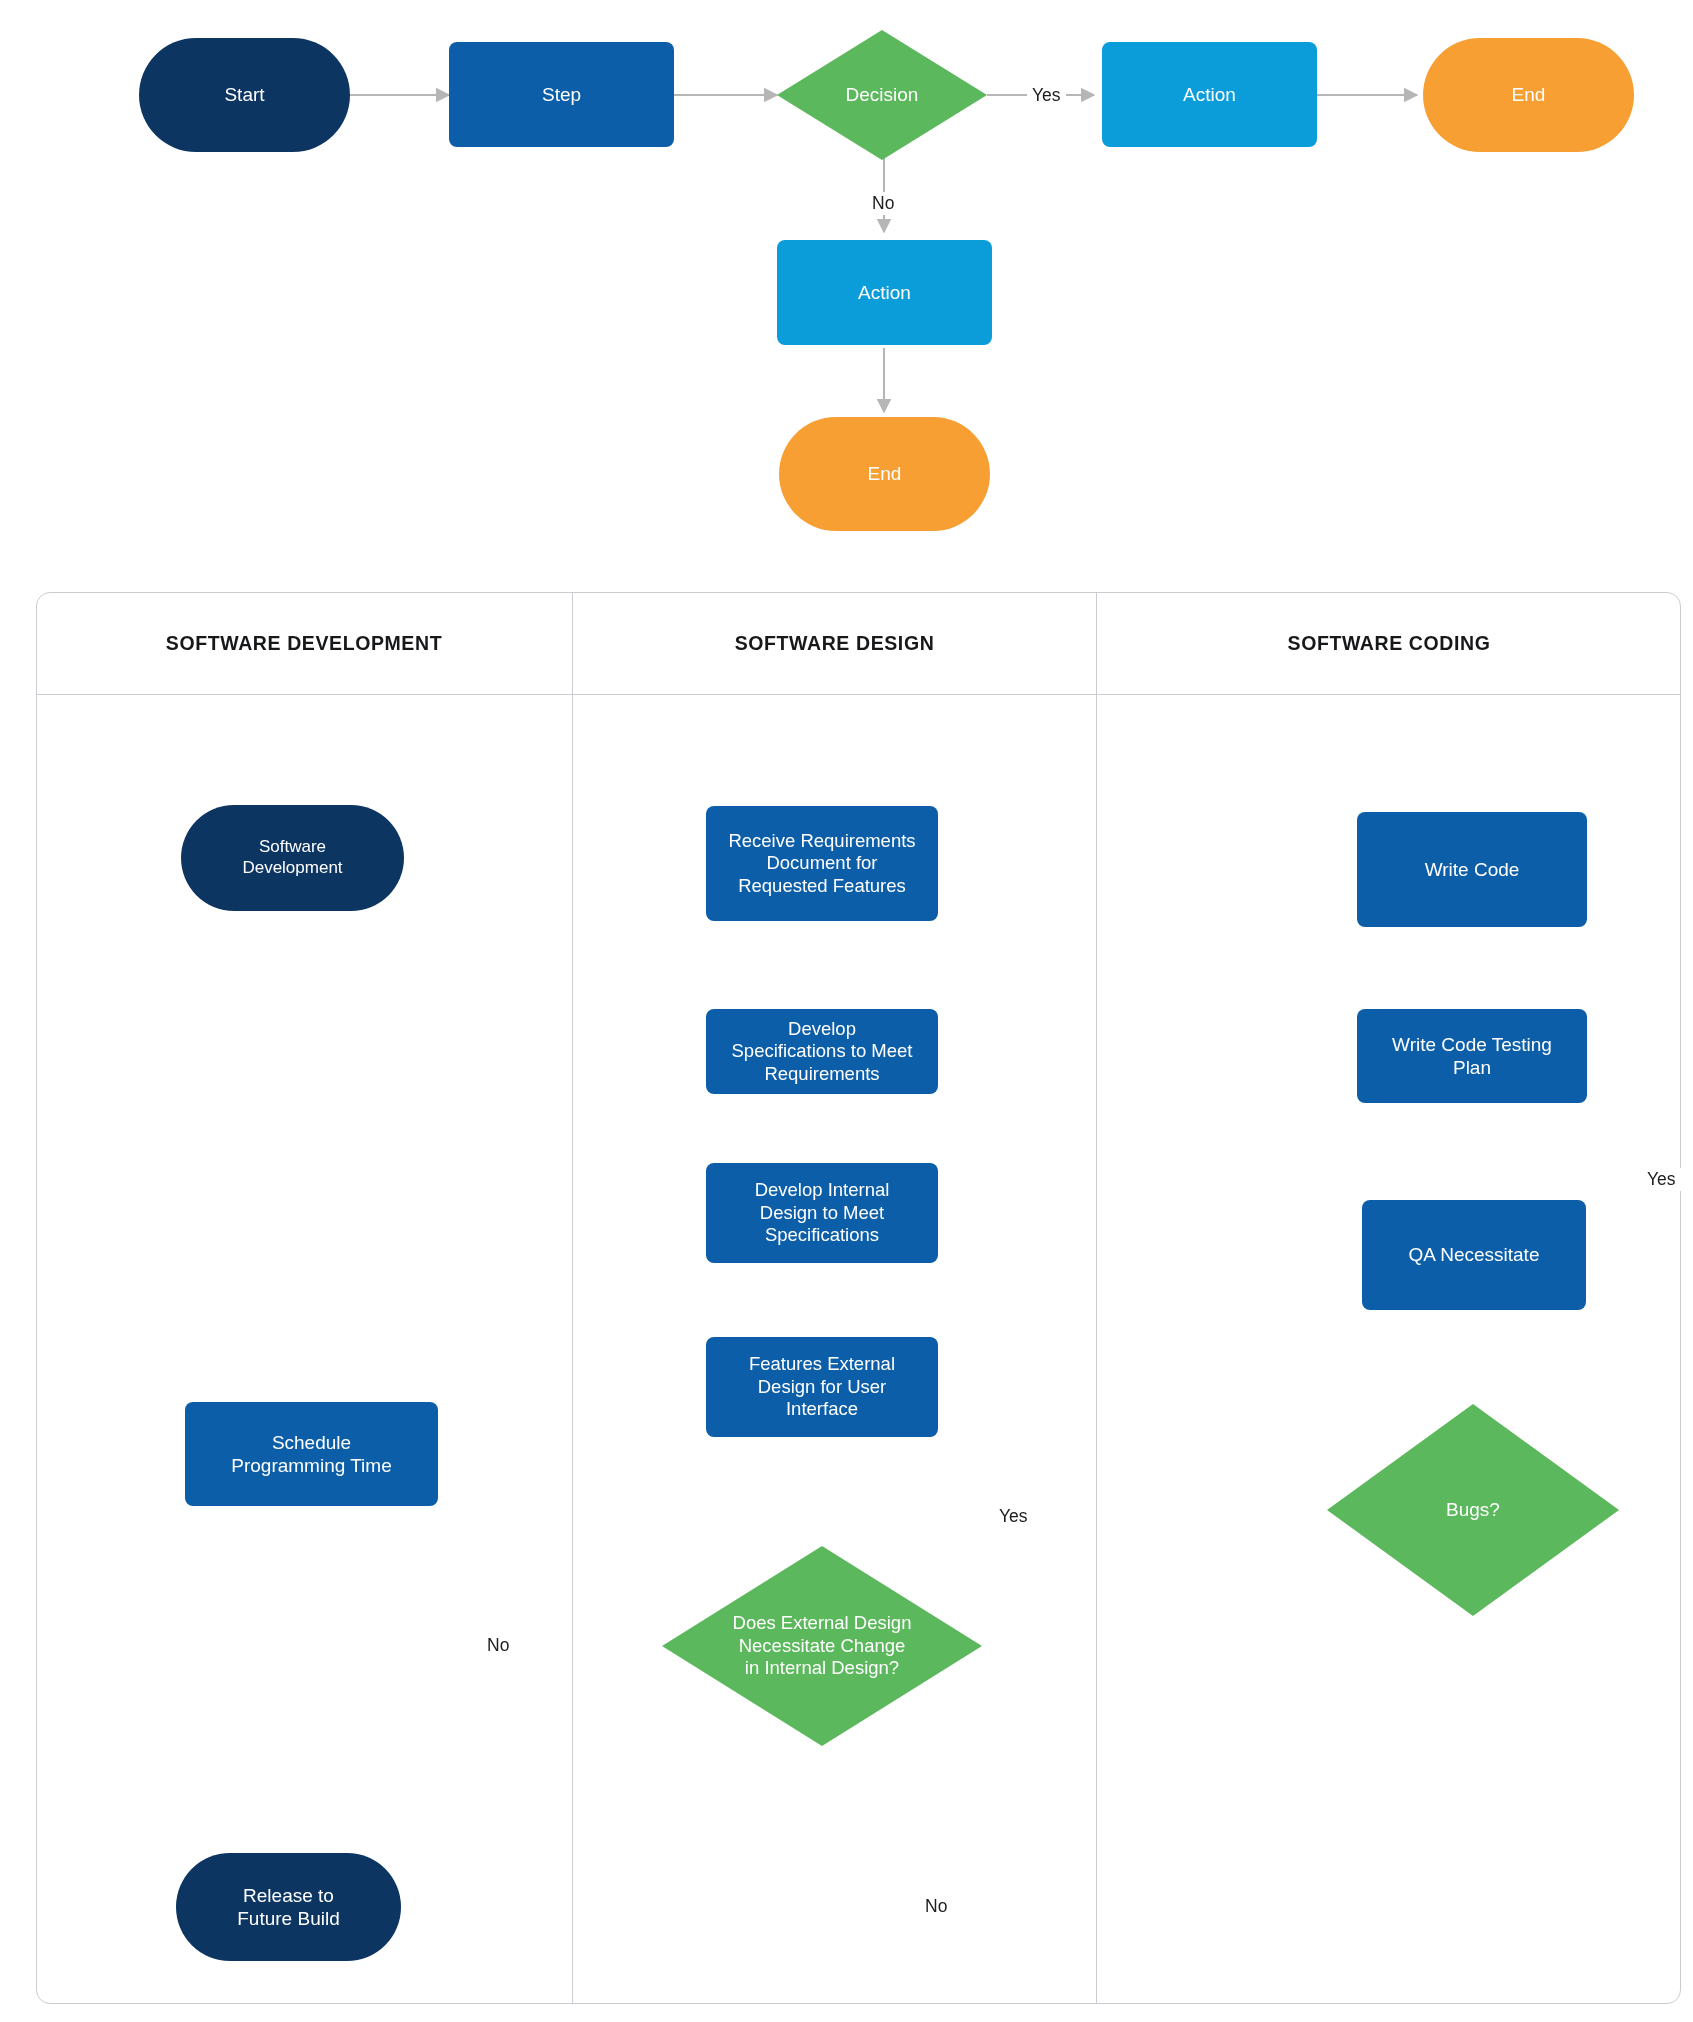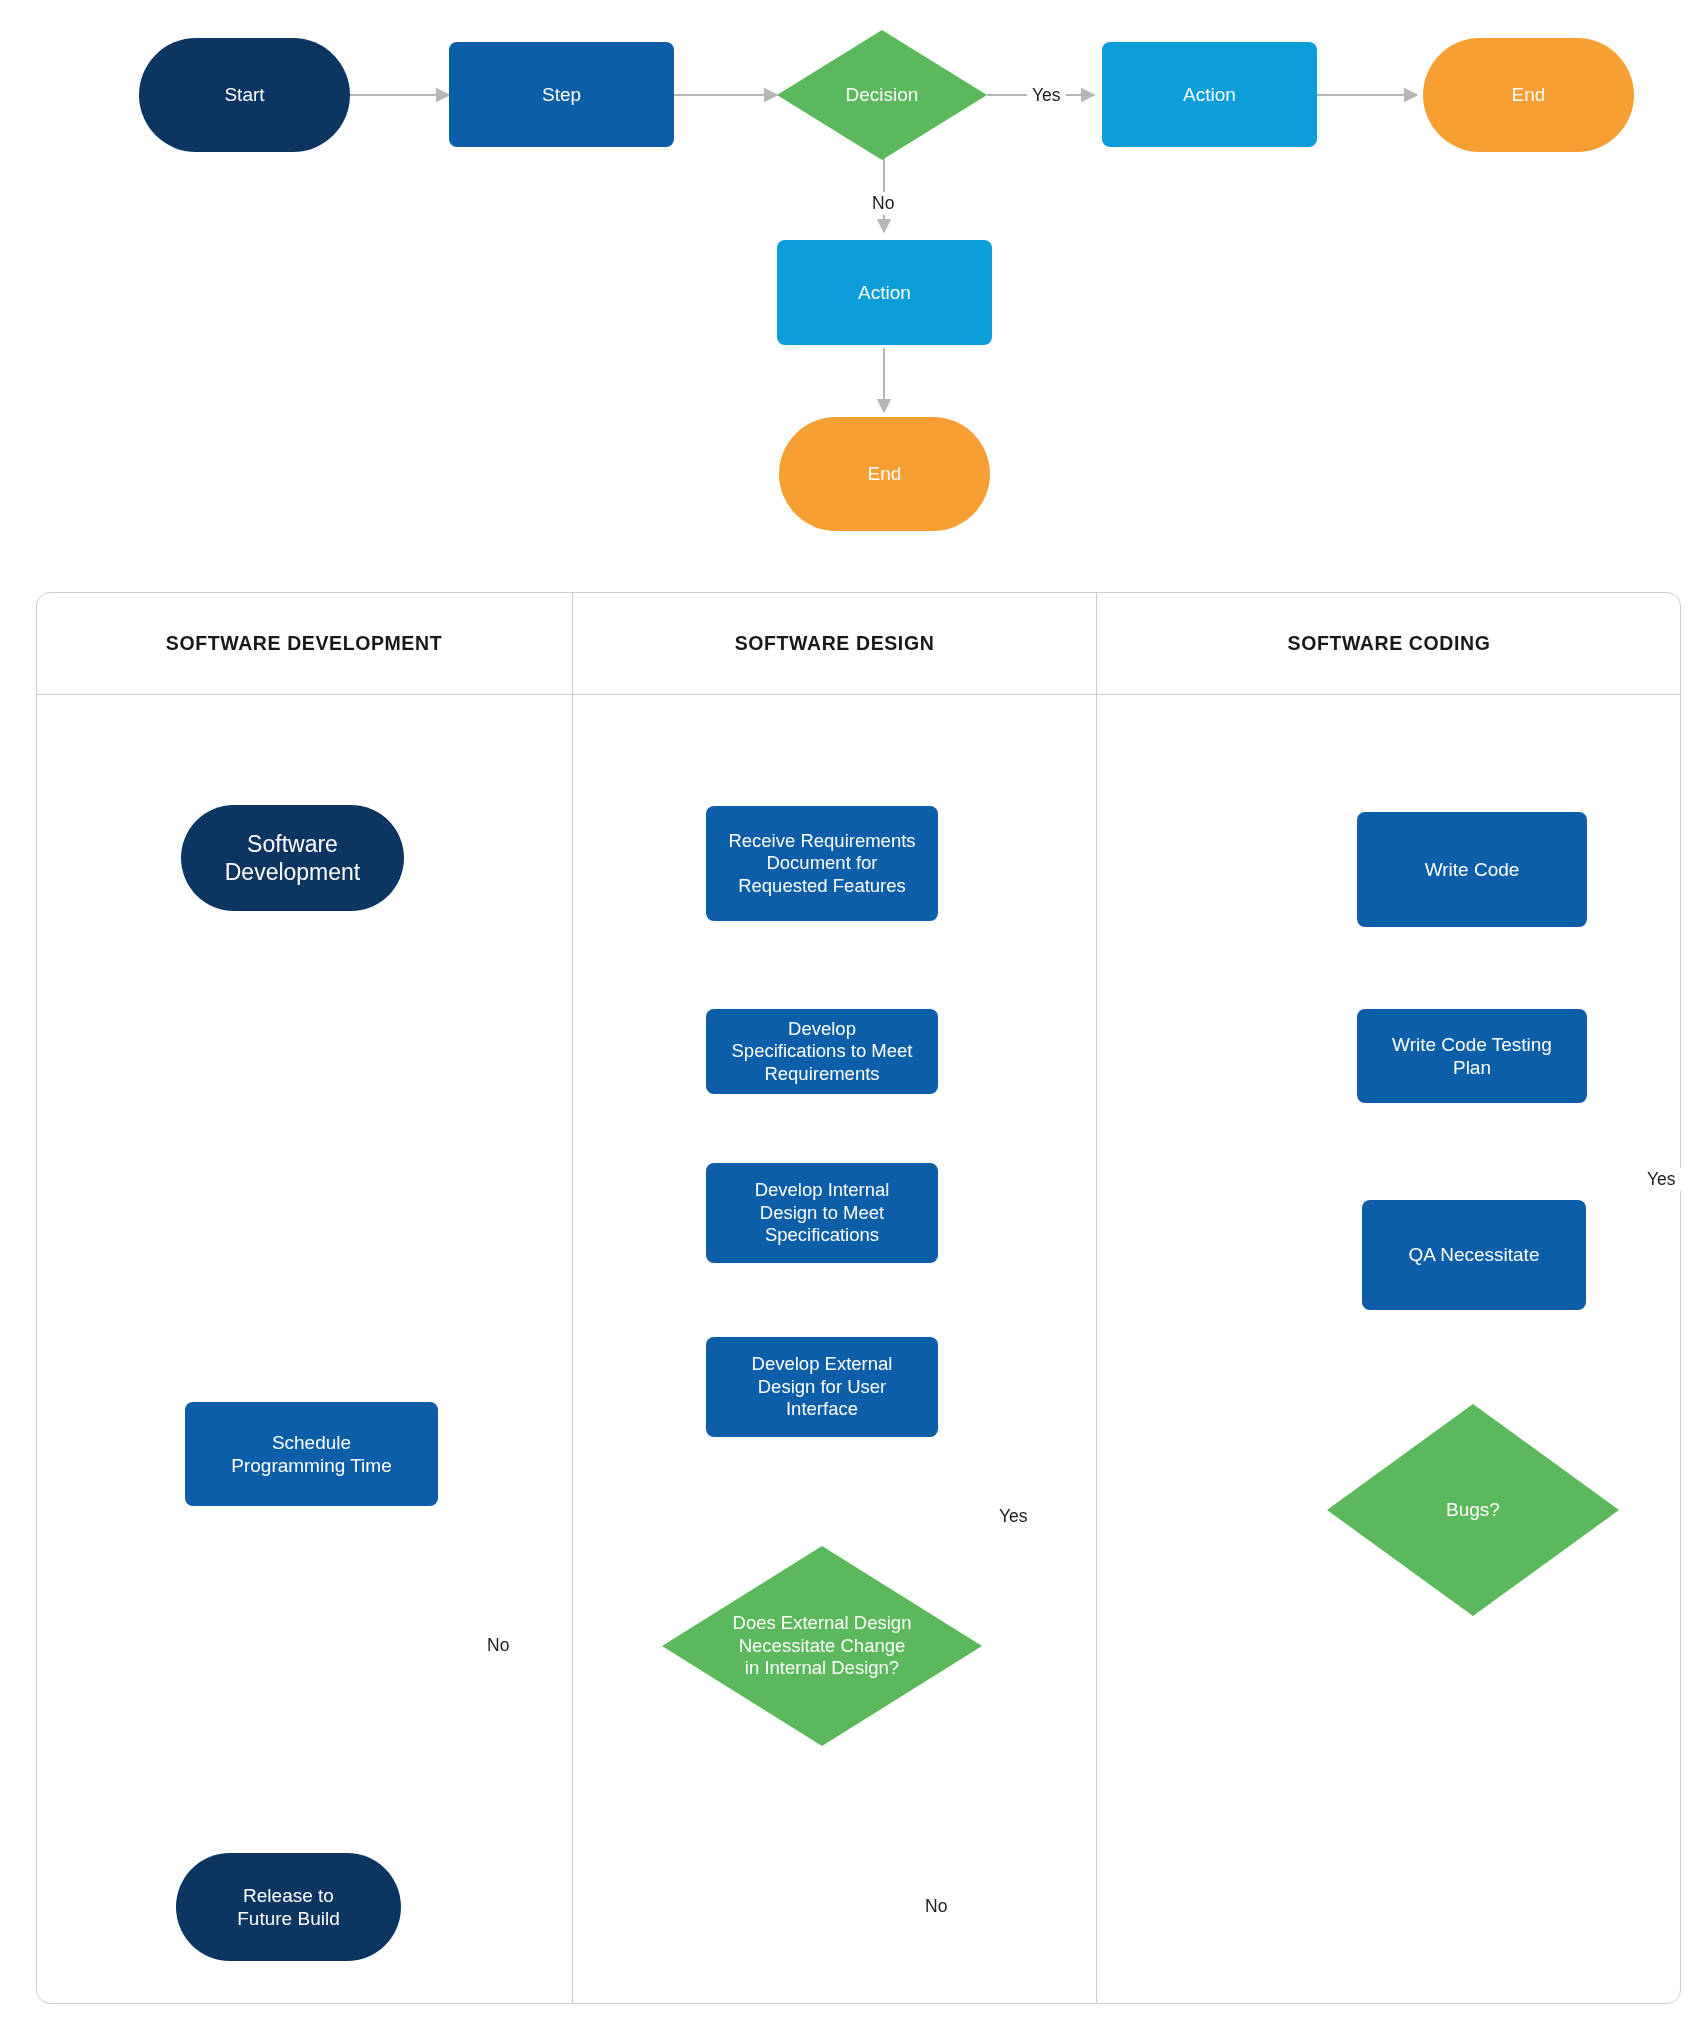--- a/index.html
+++ b/index.html
@@ -208,21 +208,21 @@
   <div class="lane-title" style="left:24px; width:536px;">
     <span>SOFTWARE DEVELOPMENT</span>
   </div>
   <div class="lane-title" style="left:561px; width:523px;">
     <span>SOFTWARE DESIGN</span>
   </div>
   <div class="lane-title" style="left:1085px; width:584px;">
     <span>SOFTWARE CODING</span>
   </div>
 
-  <div class="node terminator" style="left:169px; top:805px; width:223px; height:106px; background:#0d3562; font-size:23px;">
+  <div class="node terminator" style="left:169px; top:805px; width:223px; height:106px; background:#0d3562; font-size:17px;">
     <span>Software
 Development</span>
   </div>
 
   <div class="node process" style="left:173px; top:1402px; width:253px; height:104px; background:#0c5ea9; font-size:19px;">
     <span>Schedule
 Programming Time</span>
   </div>
 
   <div class="node terminator" style="left:164px; top:1853px; width:225px; height:108px; background:#0d3562; font-size:19px;">
@@ -242,21 +242,21 @@
 Requirements</span>
   </div>
 
   <div class="node process" style="left:694px; top:1163px; width:232px; height:100px; background:#0c5ea9; font-size:18.5px;">
     <span>Develop Internal
 Design to Meet
 Specifications</span>
   </div>
 
   <div class="node process" style="left:694px; top:1337px; width:232px; height:100px; background:#0c5ea9; font-size:18.5px;">
-    <span>Develop External
+    <span>Features External
 Design for User
 Interface</span>
   </div>
 
   <div class="node decision" style="left:650px; top:1546px; width:320px; height:200px; font-size:18.5px;">
     <svg class="dia-shape" viewBox="0 0 320 200" preserveAspectRatio="none">
       <polygon points="160,0 320,100 160,200 0,100" fill="#5cb85c"></polygon>
     </svg>
     <span class="dia-label">Does External Design
 Necessitate Change

